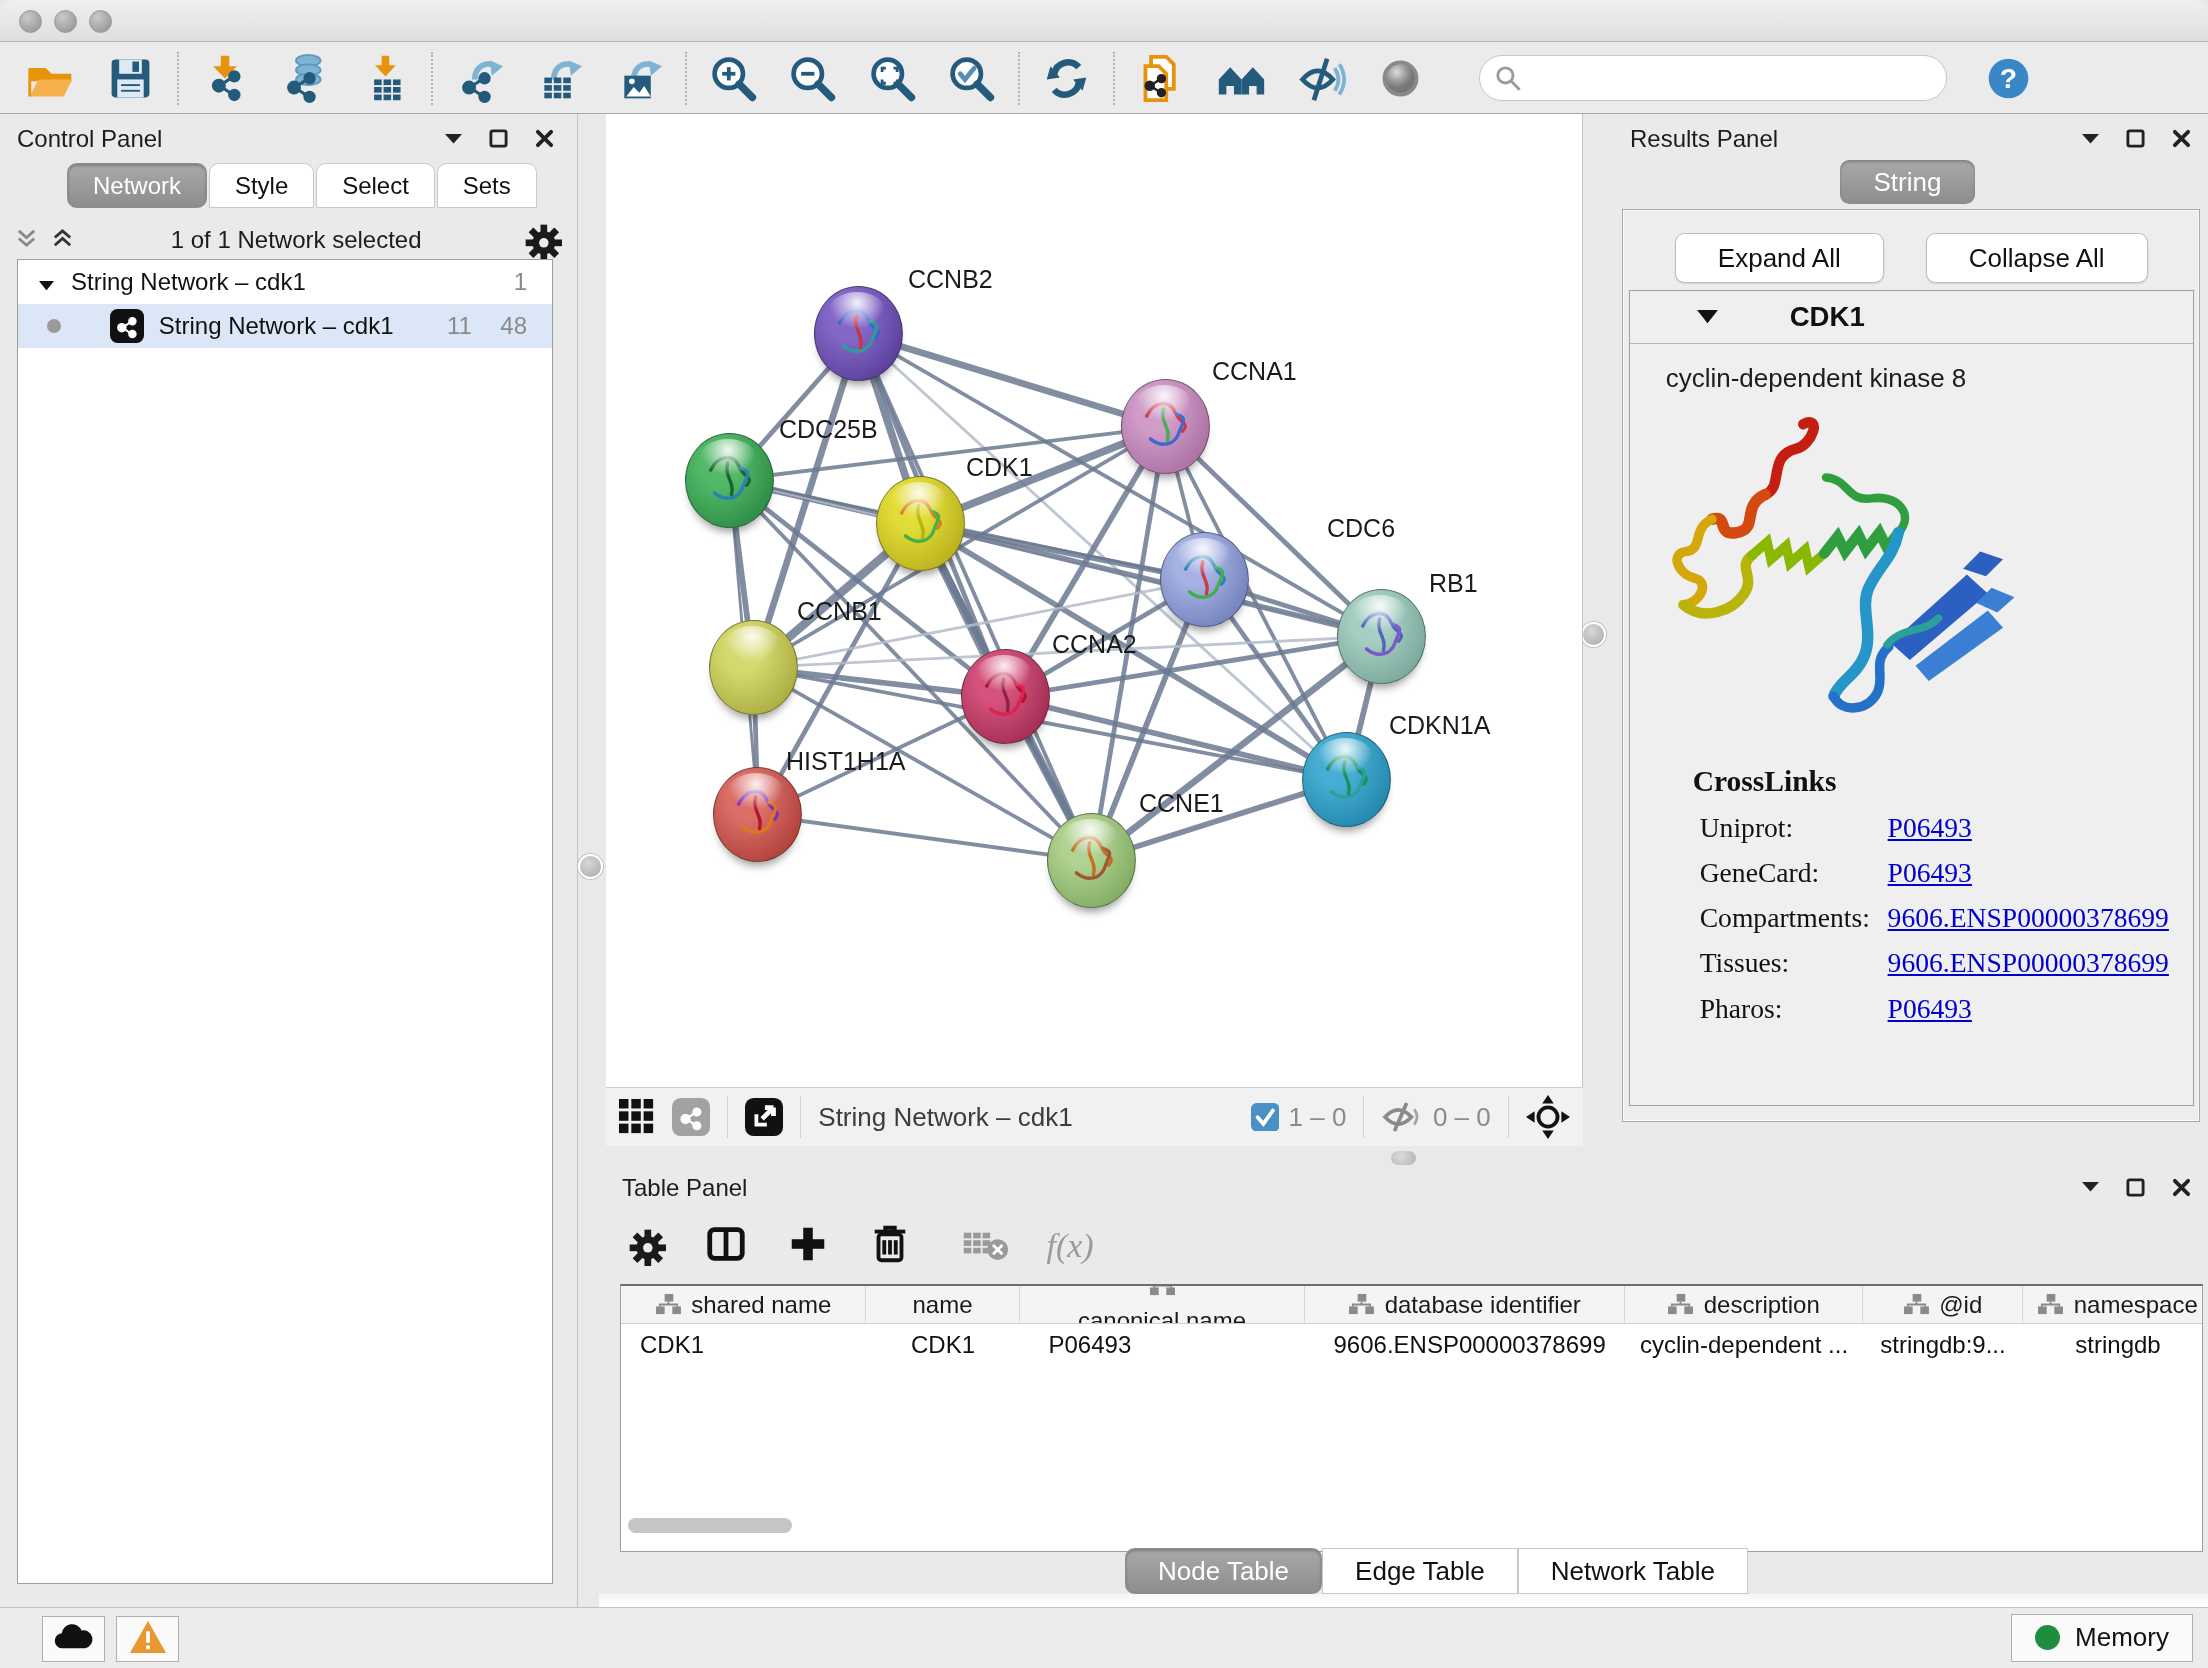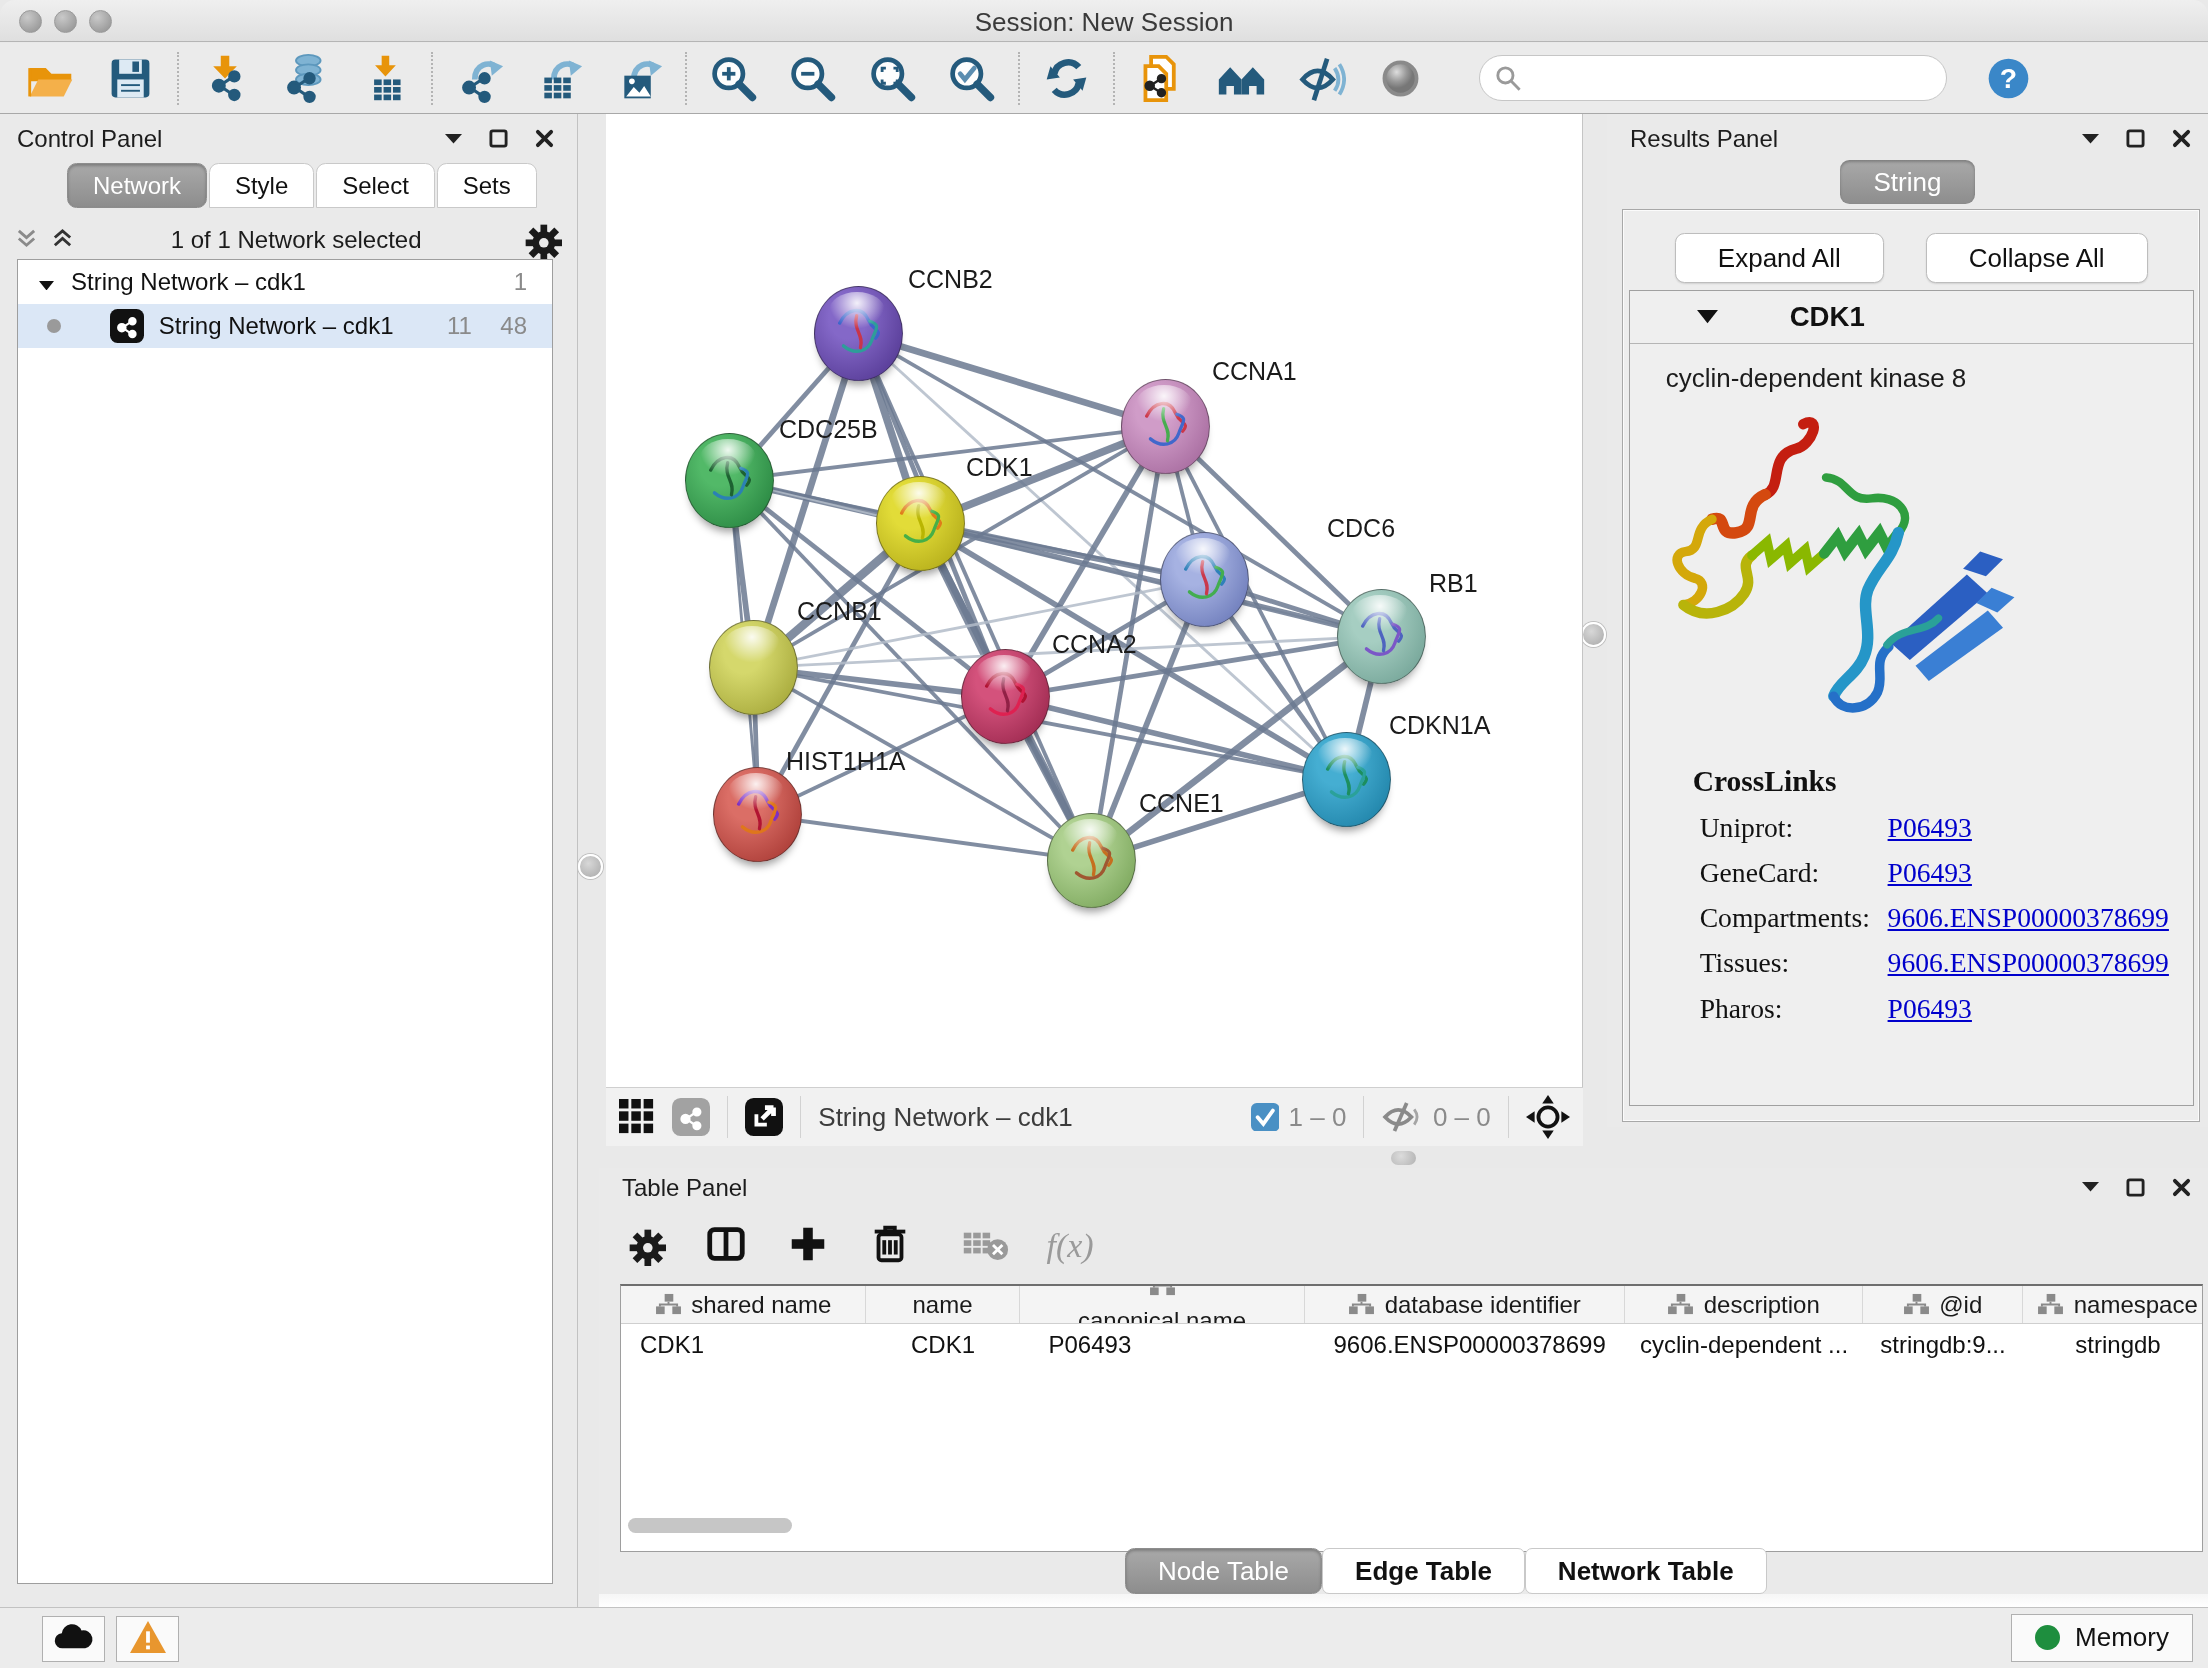--- a/index.html
+++ b/index.html
@@ -122,21 +122,21 @@
   .th { display:flex; align-items:center; justify-content:center; gap:9.5px;
     border-right:1px solid #d8d8d8; font-size:24px; color:#1a1a1a; overflow:hidden;
     white-space:nowrap; flex-shrink:0; }
   #tp-row { display:flex; height:42px; }
   .td { display:flex; align-items:center; font-size:24px; color:#111; overflow:hidden;
     white-space:nowrap; flex-shrink:0; }
   #tp-hscroll { position:absolute; left:28.5px; top:350px; width:164px; height:15px;
     border-radius:7.6px; background:#c6c6c6; }
   #tp-tabs { position:absolute; left:526px; top:380px; display:flex; }
   #tp-tabs .tab { border-radius:9.5px 9.5px 9.5px 9.5px; margin-right:0; padding:6.7px 32px; font-size:26px;}
-  #tp-tabs .tab:not(.sel){ border-radius:7px;font-weight:bold; }
+  #tp-tabs .tab:not(.sel){ border-radius:0; }
   #tp-whitebar { position:absolute; left:0; bottom:0; width:100%; height:13.3px;
     background:linear-gradient(#f6f6f6,#fff); }
 
   
   #status-bar { position:absolute; left:0; top:1607px; width:2208px; height:61px;
     background:#ececec; border-top:1px solid #c2c2c2; }
   .sb-btn { position:absolute; top:7.6px; width:63px; height:46px; background:#fafafa;
     border:1.9px solid #b0b0b0; display:flex; align-items:center; justify-content:center; }
   #memory-btn { position:absolute; right:15px; top:5.7px; height:48px; background:#fafafa;
     border:1.9px solid #b0b0b0; display:flex; align-items:center; gap:15px; padding:12px 23px;
@@ -145,21 +145,20 @@
 </style>
 </head>
 <body>
 
 <div id="window">
 
   <div id="titlebar">
     <div class="tlight" style="left:19px"></div>
     <div class="tlight" style="left:54px"></div>
     <div class="tlight" style="left:89px"></div>
-    <div id="win-title">Session: New Session</div>
   </div>
 
   <div id="toolbar">
     <div id="tb-groups" style="display:flex;align-items:center">
         <span class="tb-group">
           <span class="tbtn">
             <svg viewBox="0 0 54 54">
               <path d="M5,16 h17 l6,6 h21 v8 H5z" fill="#e8940a"></path>
               <path d="M5,46 l9,-18 h36 l-9,18z" fill="#f4b04a"></path>
               <path d="M5,46 V16" stroke="#e8940a" stroke-width="3"></path>

